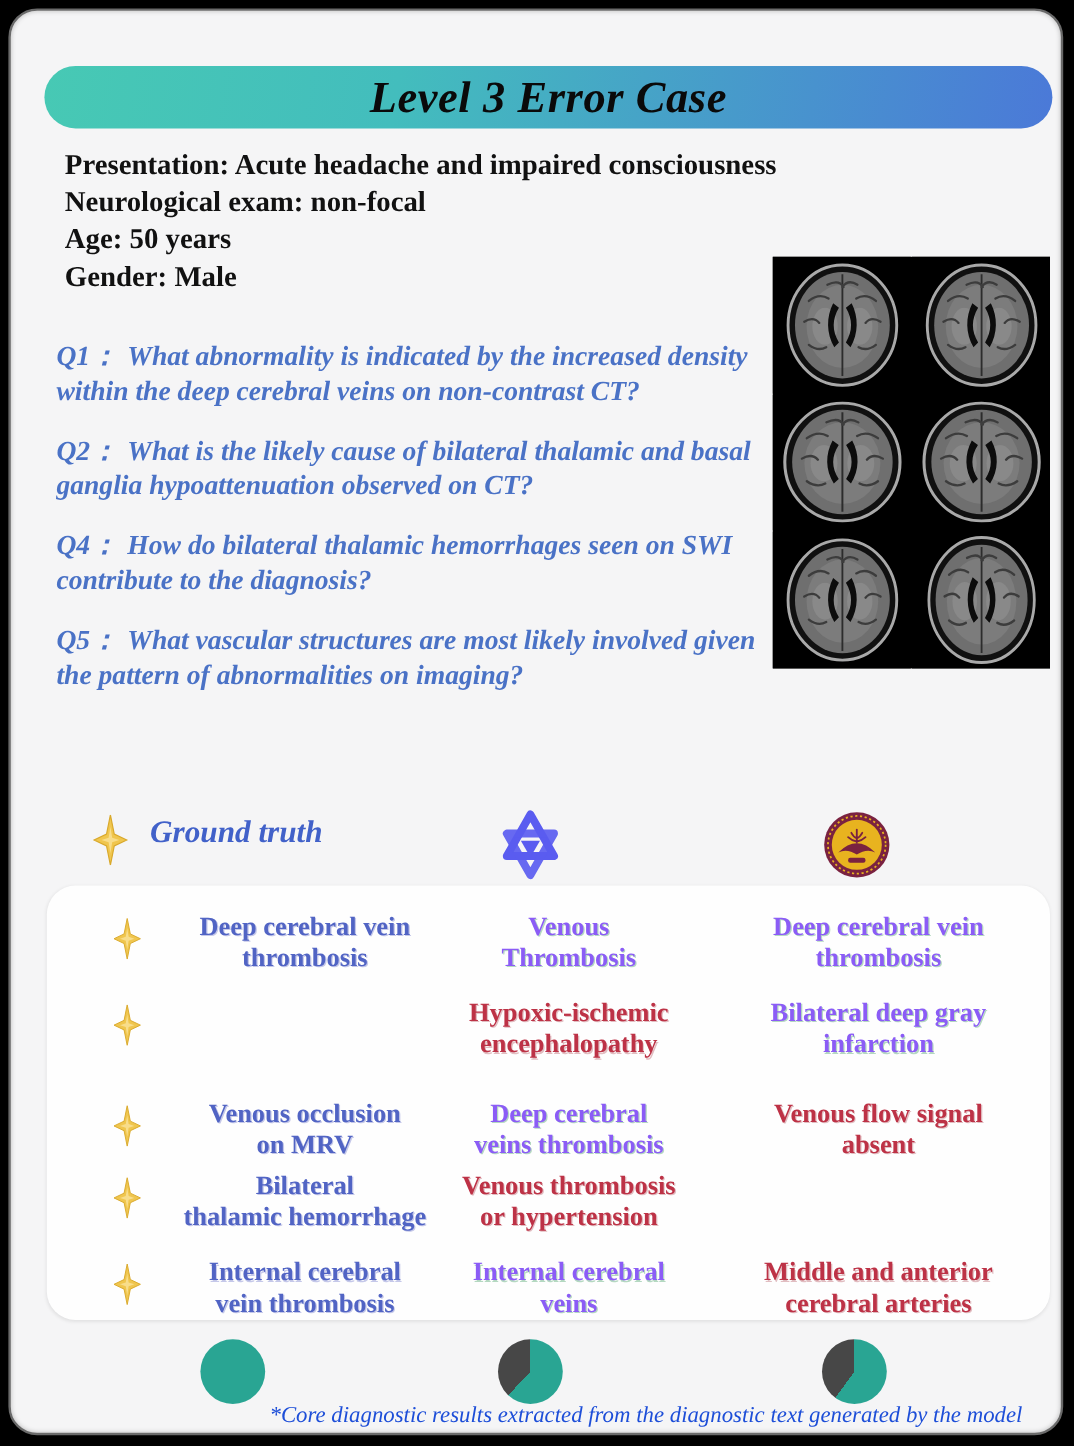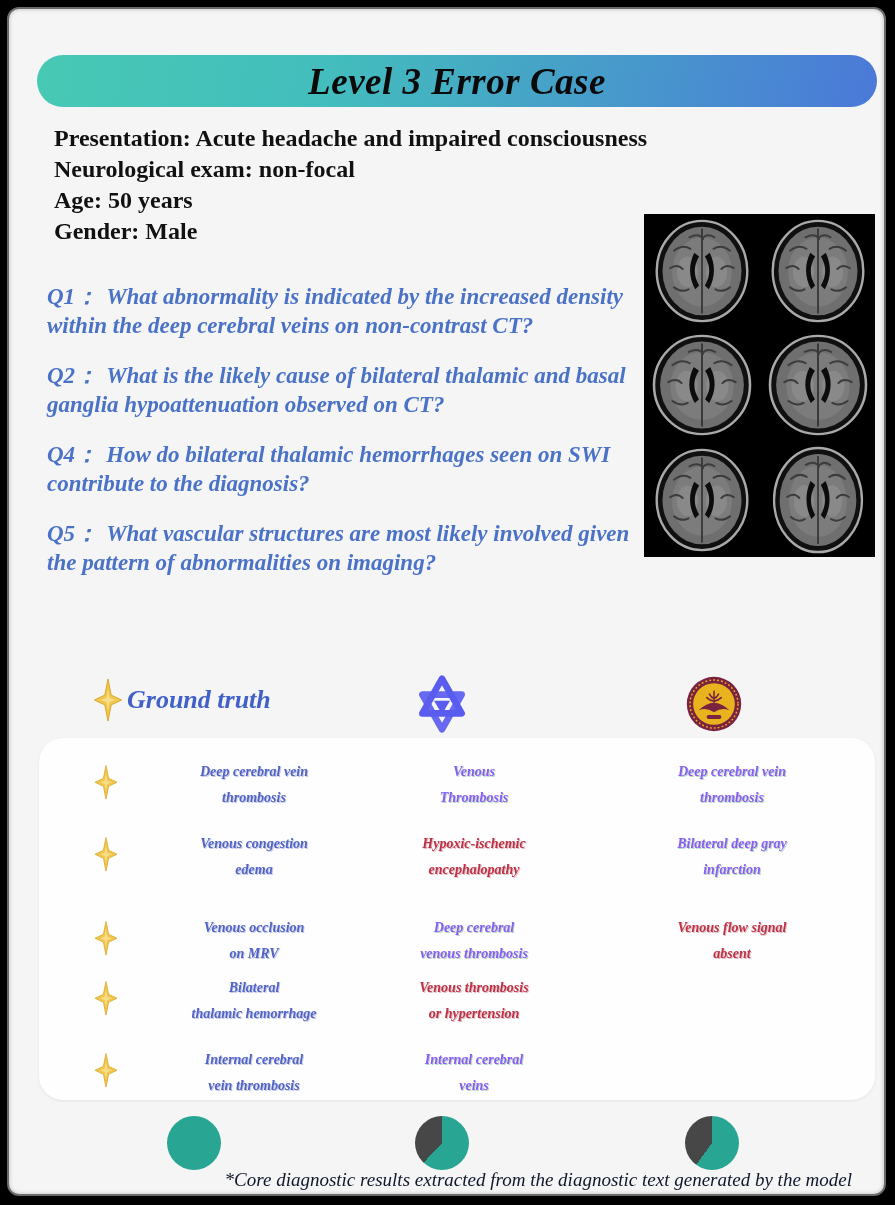--- a/index.html
+++ b/index.html
@@ -2,21 +2,21 @@
 <html><head>
 <meta charset="utf-8">
 <style>
   html,body{margin:0;padding:0;background:#000;}
   .page{
     position:relative;width:895px;height:1205px;background:#000;
     font-family:"Liberation Serif","DejaVu Serif",serif;overflow:hidden;
   }
   .card{
     position:absolute;left:7px;top:7px;width:879px;height:1189px;
-    background:#f5f5f6;border:2px solid #6a6a6a;border-radius:12px;
+    background:#f5f5f6;border:2px solid #6a6a6a;border-radius:24px;
     box-shadow:inset 0 0 4px rgba(0,0,0,.25);box-sizing:border-box;
   }
   
   .banner{
     position:absolute;left:28px;width:840px;height:52px;border-radius:26px;
     background:linear-gradient(100deg,#47c9b4 0%,#43bdbd 35%,#4b79d8 100%);
     display:flex;align-items:center;justify-content:center;
   }
   .banner span{
     font-weight:bold;font-style:italic;font-size:37px;color:#0a0a0a;letter-spacing:.5px;
@@ -38,52 +38,52 @@
   
   .mri{
     position:absolute;left:635px;top:205px;width:231px;height:343px;background:#000;
     display:grid;grid-template-columns:1fr 1fr;grid-template-rows:1fr 1fr 1fr;gap:1px;
   }
   .mri-cell{background:#000;display:flex;align-items:center;justify-content:center;}
   .mri-cell svg{width:106px;height:108px;}
   .mri-cell:nth-child(3) svg,.mri-cell:nth-child(4) svg{transform:scale(1.06,0.98);}
   .mri-cell:nth-child(6) svg{transform:scale(0.97,1.04);}
   
-  .gt-header{position:absolute;left:84px;top:670px;display:flex;align-items:center;gap:4px;}
+  .gt-header{position:absolute;left:68px;top:670px;display:flex;align-items:flex-start;gap:18px;}
   .gt-header .label{
     font-weight:bold;font-style:italic;font-size:26px;color:#4161c9;
   }
   .model1-logo{position:absolute;left:403px;top:664px;width:60px;height:62px;}
   .model2-logo{position:absolute;left:676px;top:666px;width:58px;height:58px;}
   
   .answers-card{
     position:absolute;left:30px;top:729px;width:836px;height:362px;background:#fefefe;
     border-radius:24px;box-shadow:0 1px 3px rgba(0,0,0,.08);
   }
   .ans-row{position:absolute;left:0;width:836px;height:62px;}
   .row-star{position:absolute;left:55px;top:50%;transform:translateY(-58%);}
   .cell{
     position:absolute;top:50%;transform:translateY(-50%);
-    font-weight:bold;font-style:italic;font-size:14px;line-height:26px;
+    font-weight:bold;font-size:22px;line-height:26px;
     text-align:center;white-space:pre-line;
   }
   .cell-gt{left:80px;width:270px;color:#5164c4;text-shadow:1px 1px 0 rgba(150,155,215,.55);}
   .cell-m1{left:290px;width:290px;}
   .cell-m2{left:550px;width:286px;}
   .ans-correct{color:#8b5cf6;text-shadow:1px 1px 0 rgba(90,170,120,.45);}
   .ans-incorrect{color:#bd3246;text-shadow:1px 1px 0 rgba(190,110,120,.45);}
   
   .pie{position:absolute;top:1107px;width:54px;height:54px;border-radius:50%;}
   #pie-0{left:158px;}
   #pie-1{left:406px;}
   #pie-2{left:676px;}
   
   .footnote{
     position:absolute;right:32px;top:1160px;width:820px;text-align:right;
-    font-style:italic;font-size:19px;color:#0f172a;
+    font-style:italic;font-size:19px;color:#1d4ed8;
   }
 </style>
 </head>
 <body>
 
 <svg width="0" height="0" style="position:absolute">
   <defs>
     <g id="brain-slice">
       <ellipse cx="55" cy="55" rx="47" ry="52" fill="#101010" stroke="#a9a9a9" stroke-width="2.5"></ellipse>
       <ellipse cx="55" cy="55" rx="41" ry="46" fill="#6f6f6f"></ellipse>
@@ -192,55 +192,55 @@
 thrombosis</div>
         <div class="cell cell-m1 ans-correct">Venous
 Thrombosis</div>
         <div class="cell cell-m2 ans-correct">Deep cerebral vein
 thrombosis</div>
       </div>
       <div class="ans-row" style="top:88px;">
         <svg class="row-star" width="24" height="34" viewBox="0 0 24 34">
             <use href="#sparkle-star"></use>
           </svg>
-        <div class="cell cell-gt">Venous congestion
-edema</div>
         <div class="cell cell-m1 ans-incorrect">Hypoxic-ischemic
 encephalopathy</div>
         <div class="cell cell-m2 ans-correct">Bilateral deep gray
 infarction</div>
       </div>
       <div class="ans-row" style="top:160px;margin-top:12px;">
         <svg class="row-star" width="24" height="34" viewBox="0 0 24 34">
             <use href="#sparkle-star"></use>
           </svg>
         <div class="cell cell-gt">Venous occlusion
 on MRV</div>
         <div class="cell cell-m1 ans-correct">Deep cerebral
-venous thrombosis</div>
+veins thrombosis</div>
         <div class="cell cell-m2 ans-incorrect">Venous flow signal
 absent</div>
       </div>
       <div class="ans-row" style="top:232px;">
         <svg class="row-star" width="24" height="34" viewBox="0 0 24 34">
             <use href="#sparkle-star"></use>
           </svg>
         <div class="cell cell-gt">Bilateral
 thalamic hemorrhage</div>
         <div class="cell cell-m1 ans-incorrect">Venous thrombosis
 or hypertension</div>
       </div>
       <div class="ans-row" style="top:304px;">
         <svg class="row-star" width="24" height="34" viewBox="0 0 24 34">
             <use href="#sparkle-star"></use>
           </svg>
         <div class="cell cell-gt">Internal cerebral
 vein thrombosis</div>
         <div class="cell cell-m1 ans-correct">Internal cerebral
 veins</div>
+        <div class="cell cell-m2 ans-incorrect">Middle and anterior
+cerebral arteries</div>
       </div>
     </div>
 
     <div class="pie" id="pie-0" style="background: conic-gradient(rgb(41, 165, 147) 0deg, rgb(41, 165, 147) 100%, rgb(71, 71, 71) 100%, rgb(71, 71, 71) 100%);"></div>
     <div class="pie" id="pie-1" style="background: conic-gradient(rgb(41, 165, 147) 0deg, rgb(41, 165, 147) 62%, rgb(71, 71, 71) 62%, rgb(71, 71, 71) 100%);"></div>
     <div class="pie" id="pie-2" style="background: conic-gradient(rgb(41, 165, 147) 0deg, rgb(41, 165, 147) 60%, rgb(71, 71, 71) 60%, rgb(71, 71, 71) 100%);"></div>
 
     <div class="footnote">*Core diagnostic results extracted from the diagnostic text generated by the model</div>
 
   </div>

